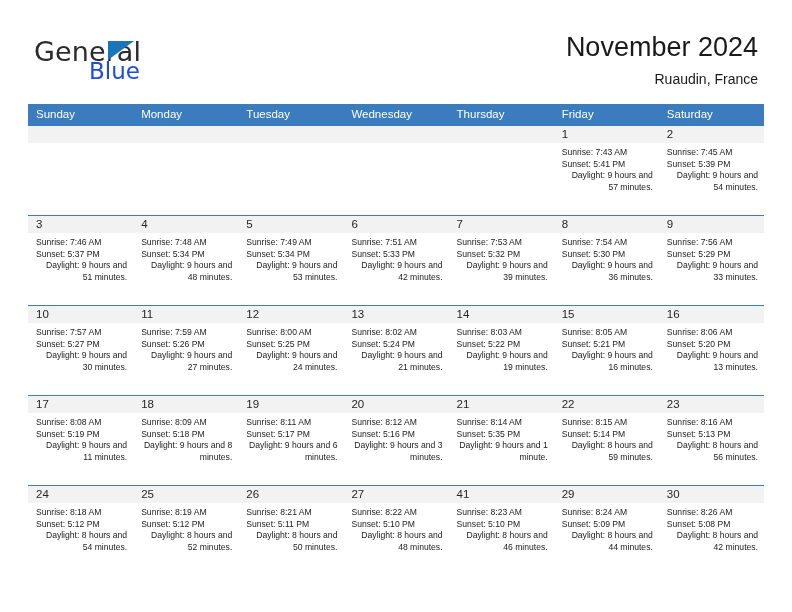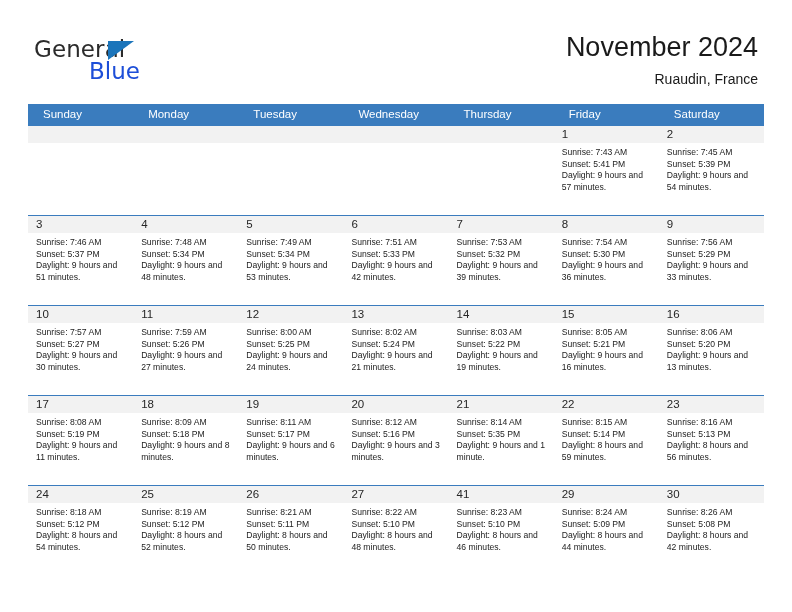--- a/index.html
+++ b/index.html
@@ -34,21 +34,21 @@
     position: absolute;
     left: 34px;
     top: 36px;
     width: 230px;
     height: 56px;
   }
   .brand-general {
     position: absolute;
     left: 0;
     top: 0;
-    font-size: 23px;
+    font-size: 27px;
     letter-spacing: 0.1px;
     color: #2b2b2b;
     font-family: "DejaVu Sans", sans-serif;
     font-weight: 400;
   }
   .brand-triangle {
     position: absolute;
     left: 74px;
     top: 5px;
     width: 0;
@@ -104,21 +104,21 @@
     vertical-align: top;
   }
   .dow-row th {
     background: #3a7cbe;
     color: #ffffff;
     font-size: 11.5px;
     font-weight: 400;
     text-align: left;
     height: 21px;
     line-height: 21px;
-    padding-left: 15px;
+    padding-left: 8px;
     box-sizing: border-box;
     width: 105.14px;
   }
 
   .week-row td {
     height: 90px;
     border-top: 1px solid #3a7cbe;
     background: #ffffff;
     box-sizing: border-box;
   }
@@ -146,20 +146,21 @@
     padding: 4px 6px 0 8px;
     font-size: 8.6px;
     line-height: 11.6px;
     color: #222222;
   }
   .details div {
     white-space: nowrap;
   }
   .details .wrap {
     white-space: normal;
+    text-align: right;
   }
 </style>
 </head>
 <body>
 
 <div class="page">
 
   <div class="header">
 
     <div class="brand">

